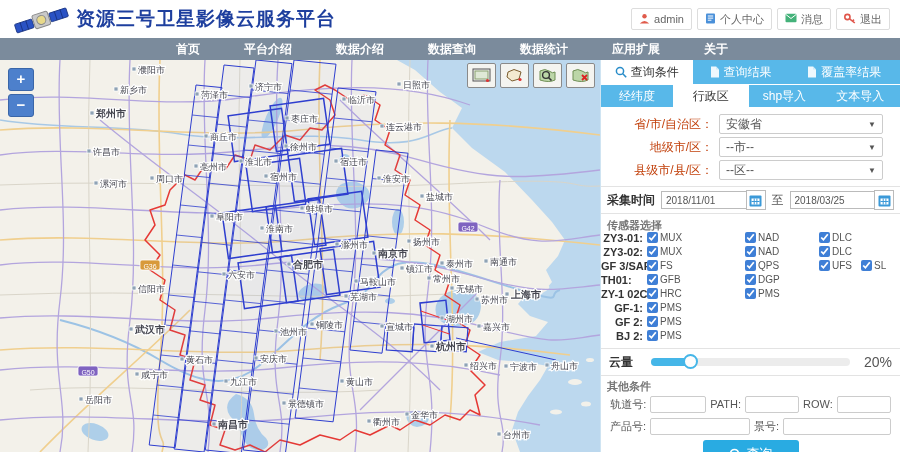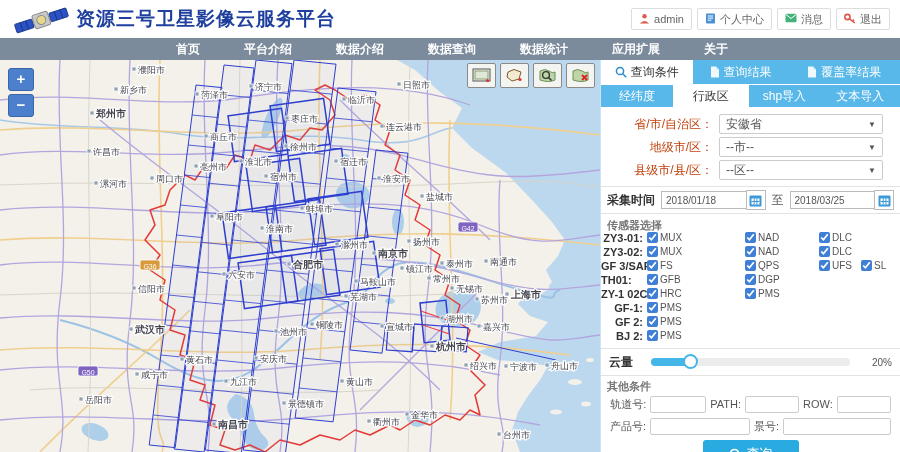--- a/index.html
+++ b/index.html
@@ -53,21 +53,21 @@
   .srow{position:relative;height:14px;}
   .sname{position:absolute;right:256px;top:0;font-size:11px;font-weight:bold;color:#333;white-space:nowrap;}
   .opt{position:absolute;top:0;display:flex;align-items:center;gap:2px;font-size:10px;color:#555;}
   .opt input{width:11px;height:11px;margin:0;accent-color:#3f7fd6;}
   .cloudrow{display:flex;align-items:center;height:26px;padding:0 8px;border-bottom:1px solid #e3e3e3;}
   .clabel{font-size:12px;font-weight:bold;color:#333;width:42px;}
   .track{position:relative;flex:1;height:8px;background:#ececec;border-radius:4px;margin-right:10px;}
   .fill{position:absolute;left:0;top:0;height:8px;background:#45b6e8;border-radius:4px;}
   .knob{position:absolute;top:-4px;width:15px;height:15px;border-radius:50%;background:#fdfdfd;
         border:2px solid #45b6e8;box-sizing:border-box;margin-left:-8px;cursor:pointer;}
-  .cval{font-size:10px;color:#555;width:32px;text-align:right;}
+  .cval{font-size:14px;color:#555;width:32px;text-align:right;}
   .other{padding:3px 6px;}
   .orow{display:flex;align-items:center;height:22px;gap:4px;justify-content:center;}
   .olabel{font-size:11px;color:#555;white-space:nowrap;}
   .oinput{height:15px;border:1px solid #ccc;border-radius:2px;font-size:11px;padding:0 3px;color:#333;}
   .w1{width:48px;}.w2{width:46px;}.w3{width:46px;}.w4{width:92px;}.w5{width:100px;}
   .btnwrap{display:flex;justify-content:center;margin-top:3px;}
   .searchbtn{display:flex;align-items:center;gap:5px;background:#29abe2;border:none;border-radius:3px;
              color:#fff;font-size:13px;padding:5px 26px;cursor:pointer;font-family:inherit;}
   svg text{user-select:none;}
 </style>
@@ -645,21 +645,21 @@
           <span class="rlabel">县级市/县/区：</span>
     <div class="rselect">
       <span>--区--</span>
       <span class="caret">▼</span>
     </div>
         </div>
       </div>
 
     <div class="timerow">
       <span class="tlabel">采集时间</span>
-      <div class="datebox">2018/01/18</div>
+      <div class="datebox">2018/11/01</div>
       <div class="calbtn">
         <svg width="13" height="13" viewBox="0 0 13 13">
           <rect x="0.5" y="1.5" width="12" height="11" fill="#3b99d8" rx="1"></rect>
           <rect x="2.5" y="4.5" width="8" height="6" fill="#fff"></rect>
           <line x1="5.2" y1="4.5" x2="5.2" y2="10.5" stroke="#3b99d8" stroke-width="1"></line>
           <line x1="7.9" y1="4.5" x2="7.9" y2="10.5" stroke="#3b99d8" stroke-width="1"></line>
           <line x1="2.5" y1="7.5" x2="10.5" y2="7.5" stroke="#3b99d8" stroke-width="1"></line>
         </svg>
       </div>
       <span class="joiner">至</span>

